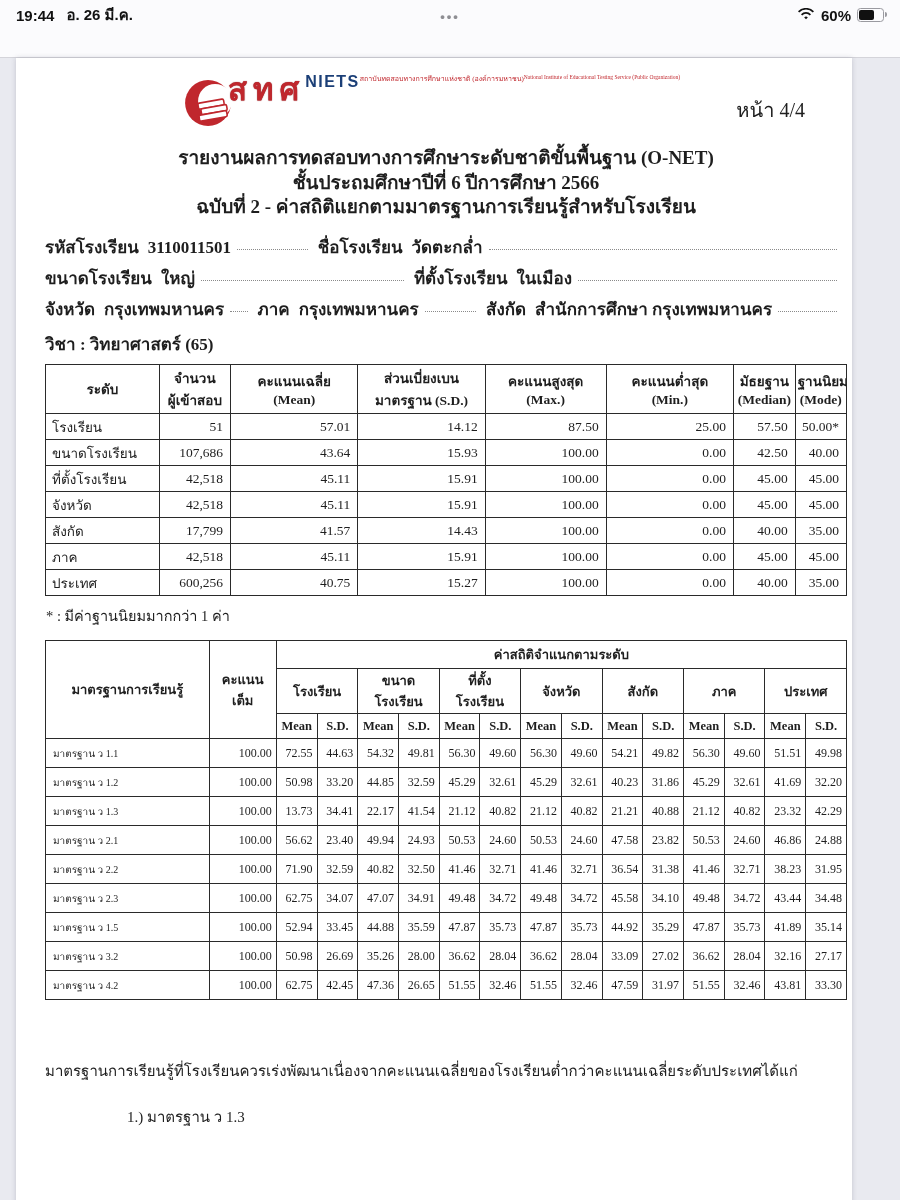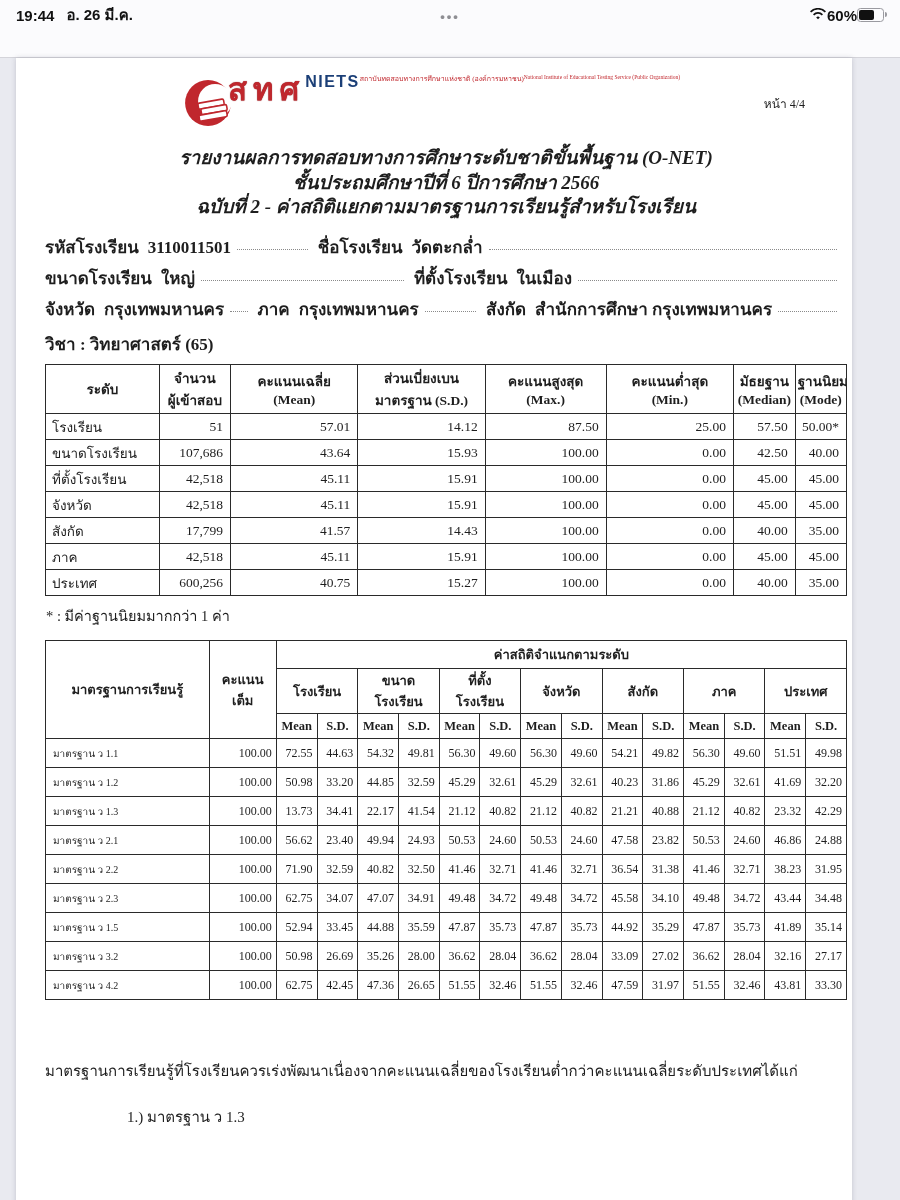--- a/index.html
+++ b/index.html
@@ -10,48 +10,48 @@
   }
   
   .statusbar{
     position:absolute;top:0;left:0;right:0;height:30px;
     display:flex;align-items:center;justify-content:space-between;
     padding:0 16px;box-sizing:border-box;background:#fbfbfd;
     font-family:"Liberation Sans","DejaVu Sans",sans-serif;
     font-size:15px;font-weight:bold;color:#111;
   }
   .sb-left{display:flex;gap:12px;align-items:center;}
-  .sb-right{display:flex;align-items:center;}
+  .sb-right{display:flex;gap:6px;align-items:center;}
   .sb-dots{position:absolute;left:0;right:0;top:9px;text-align:center;color:#8e8e93;
     font-size:13px;letter-spacing:2px;pointer-events:none;}
   .battery{position:relative;width:25px;height:12px;border:1px solid #9a9aa0;border-radius:3.5px;}
   .battery .fill{position:absolute;left:1px;top:1px;bottom:1px;width:58%;background:#111;border-radius:2px;}
   .battery .nub{position:absolute;right:-4px;top:3px;width:2.5px;height:5px;background:#9a9aa0;border-radius:0 2px 2px 0;}
   
   .viewer{position:absolute;top:57px;left:0;right:0;bottom:0;background:#e9eaf0;border-top:1px solid #d4d4da;}
   .page{
     position:absolute;left:16px;top:0;width:836px;height:1150px;
     background:#fff;box-shadow:0 0 5px rgba(60,60,80,.22);
     box-sizing:border-box;padding:16px 5px 0 29px;
   }
   .page-head{position:relative;height:66px;}
-  .page-num{position:absolute;top:20px;right:42px;font-size:12px;}
+  .page-num{position:absolute;top:20px;right:42px;font-size:20px;}
   
   .logo{position:absolute;left:50%;transform:translateX(-53%);top:0;display:flex;align-items:flex-start;}
   .logo-icon{width:58px;height:58px;flex:0 0 auto;margin-right:-12px;}
   .logo-text{display:flex;flex-direction:row;line-height:1;}
   .logo-thai{font-size:31px;font-weight:bold;color:#c0272d;letter-spacing:6px;
     text-shadow:0 0 1px #7e1d20;}
   .logo-niets{font-family:"Liberation Sans","DejaVu Sans",sans-serif;font-size:16px;font-weight:bold;
     color:#1b3f77;letter-spacing:1.5px;margin-top:0px;}
   .logo-org{font-size:7px;color:#c0272d;margin-top:2px;white-space:nowrap;}
   .logo-org-en{font-size:5.5px;color:#c0272d;margin-top:1px;white-space:nowrap;}
   
   .titles{text-align:center;margin-top:6px;}
-  .titles div{font-size:19px;font-weight:bold;line-height:1.3;font-style:italic;}
+  .titles div{font-size:19px;font-weight:bold;line-height:1.3;}
   
   .info{margin-top:13px;font-size:17px;font-weight:bold;}
   .info-row{display:flex;align-items:baseline;height:31px;}
   .seg{display:flex;align-items:baseline;}
   .lab{white-space:nowrap;padding-right:9px;}
   .val{white-space:nowrap;padding-right:6px;}
   .dots{flex:1 1 auto;border-bottom:1.5px dotted #8a8a8a;transform:translateY(-3px);min-width:10px;margin-right:10px;}
   .w34{flex:0 0 34%;} .w46{flex:0 0 46%;} .w27{flex:0 0 26.5%;} .w29{flex:0 0 28.5%;} .grow{flex:1 1 auto;}
   .subject{font-size:17px;font-weight:bold;margin-top:4px;height:28px;}
   

